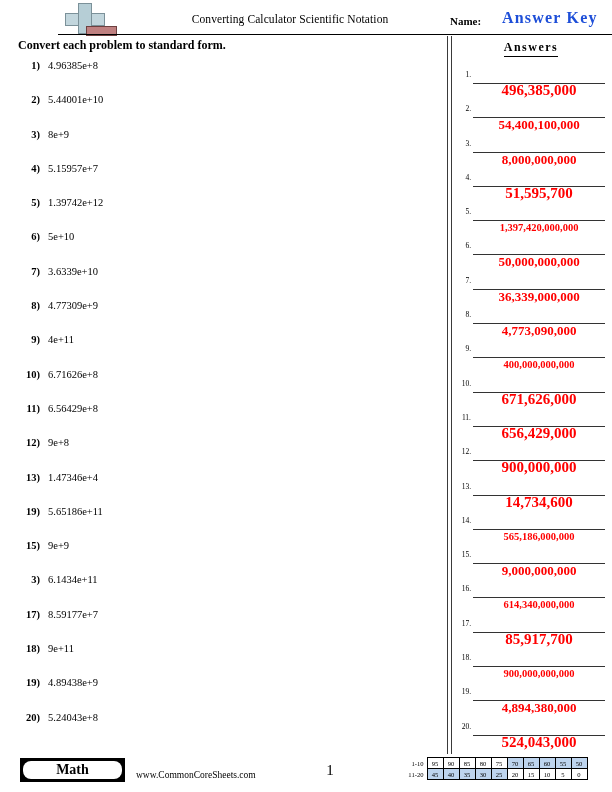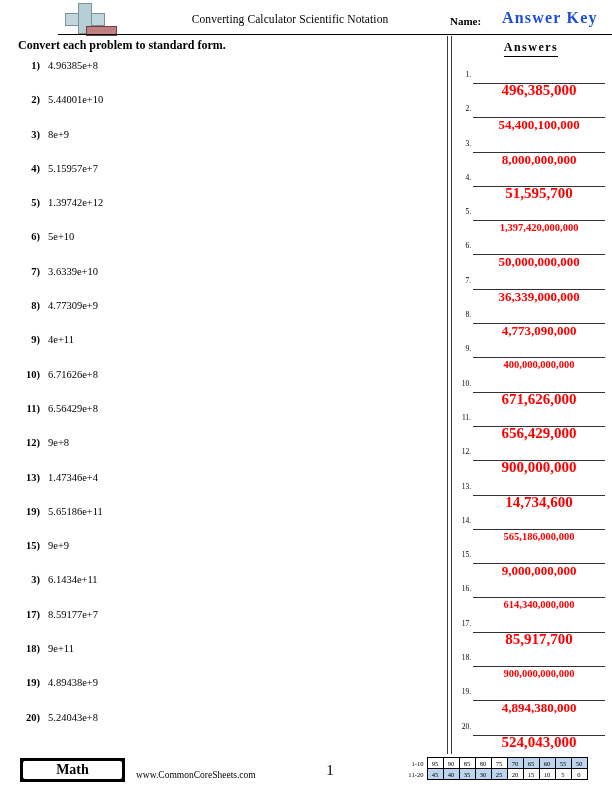--- a/index.html
+++ b/index.html
@@ -174,21 +174,21 @@
     position: absolute;
     left: 20px; top: 4px;
     width: 105px; height: 24px;
     background: #000000;
   }
   #math-pill {
     position: absolute;
     left: 3px; top: 3px;
     width: 99px; height: 18px;
     background: #ffffff;
-    border-radius: 2px;
+    border-radius: 8px;
     text-align: center;
     line-height: 18px;
     font-size: 14px;
     font-weight: bold;
     color: #000;
   }
   #site {
     position: absolute;
     left: 136px; top: 16px;
     font-size: 9.5px;

